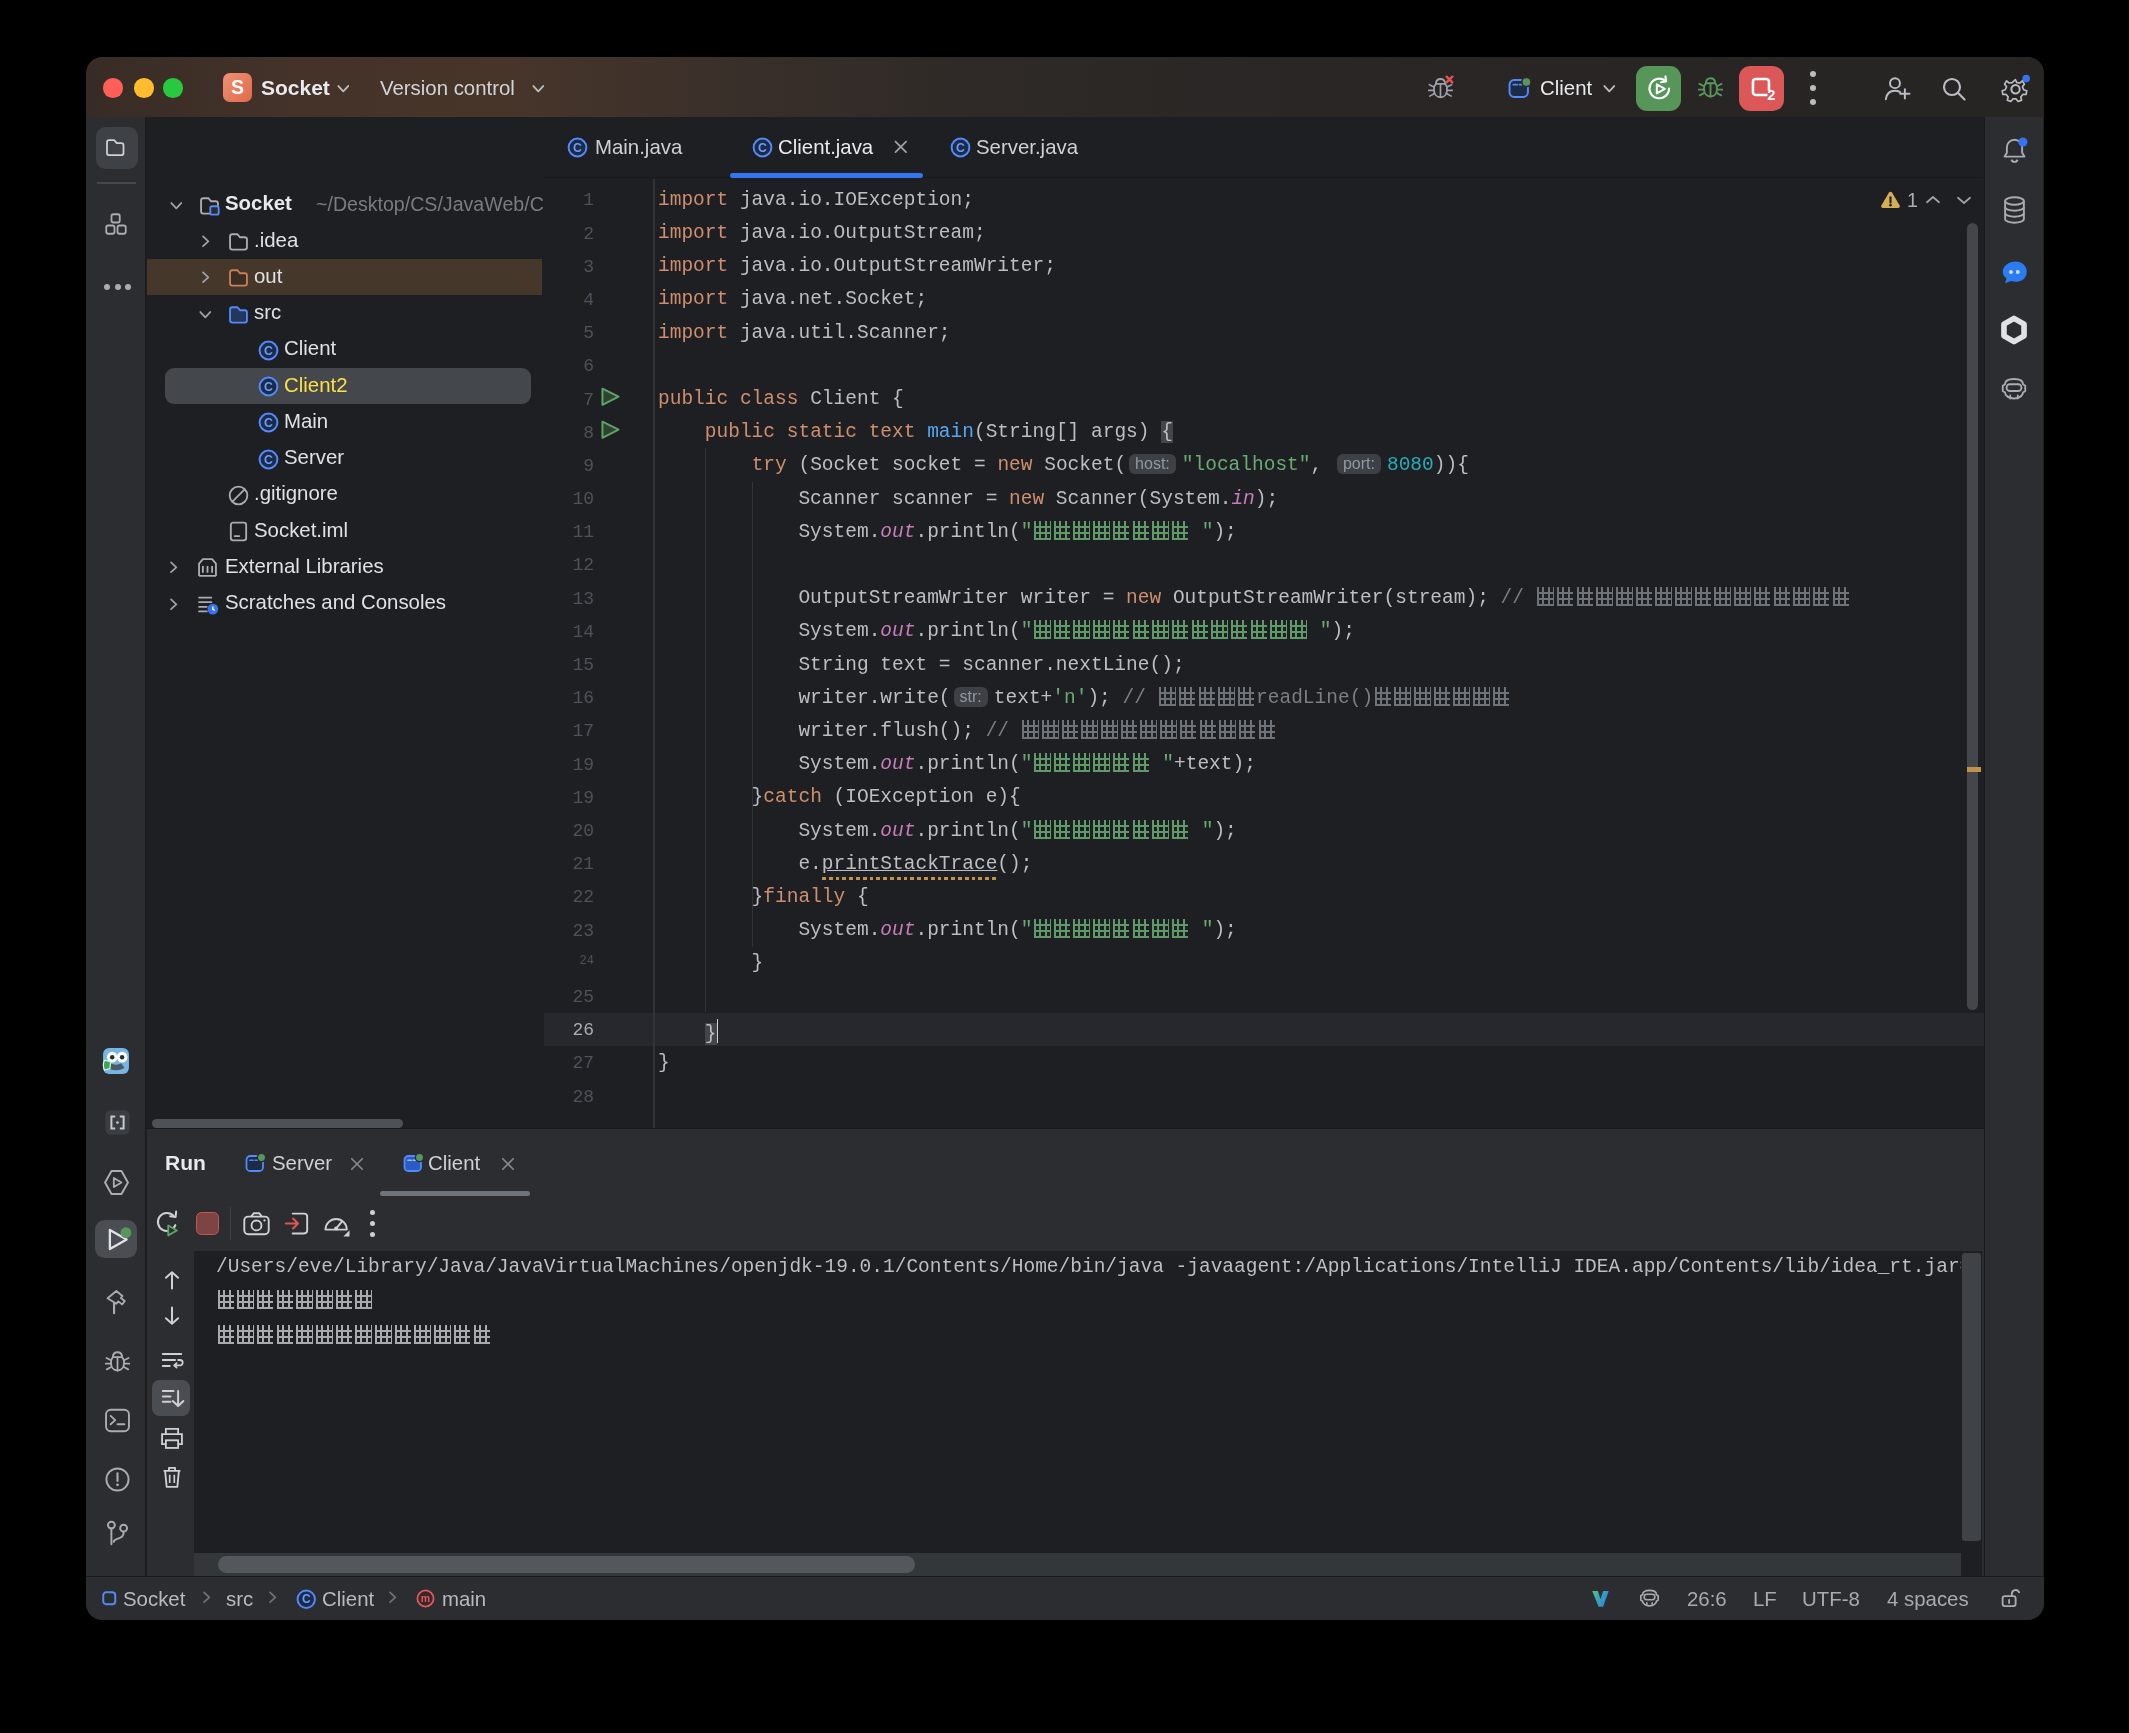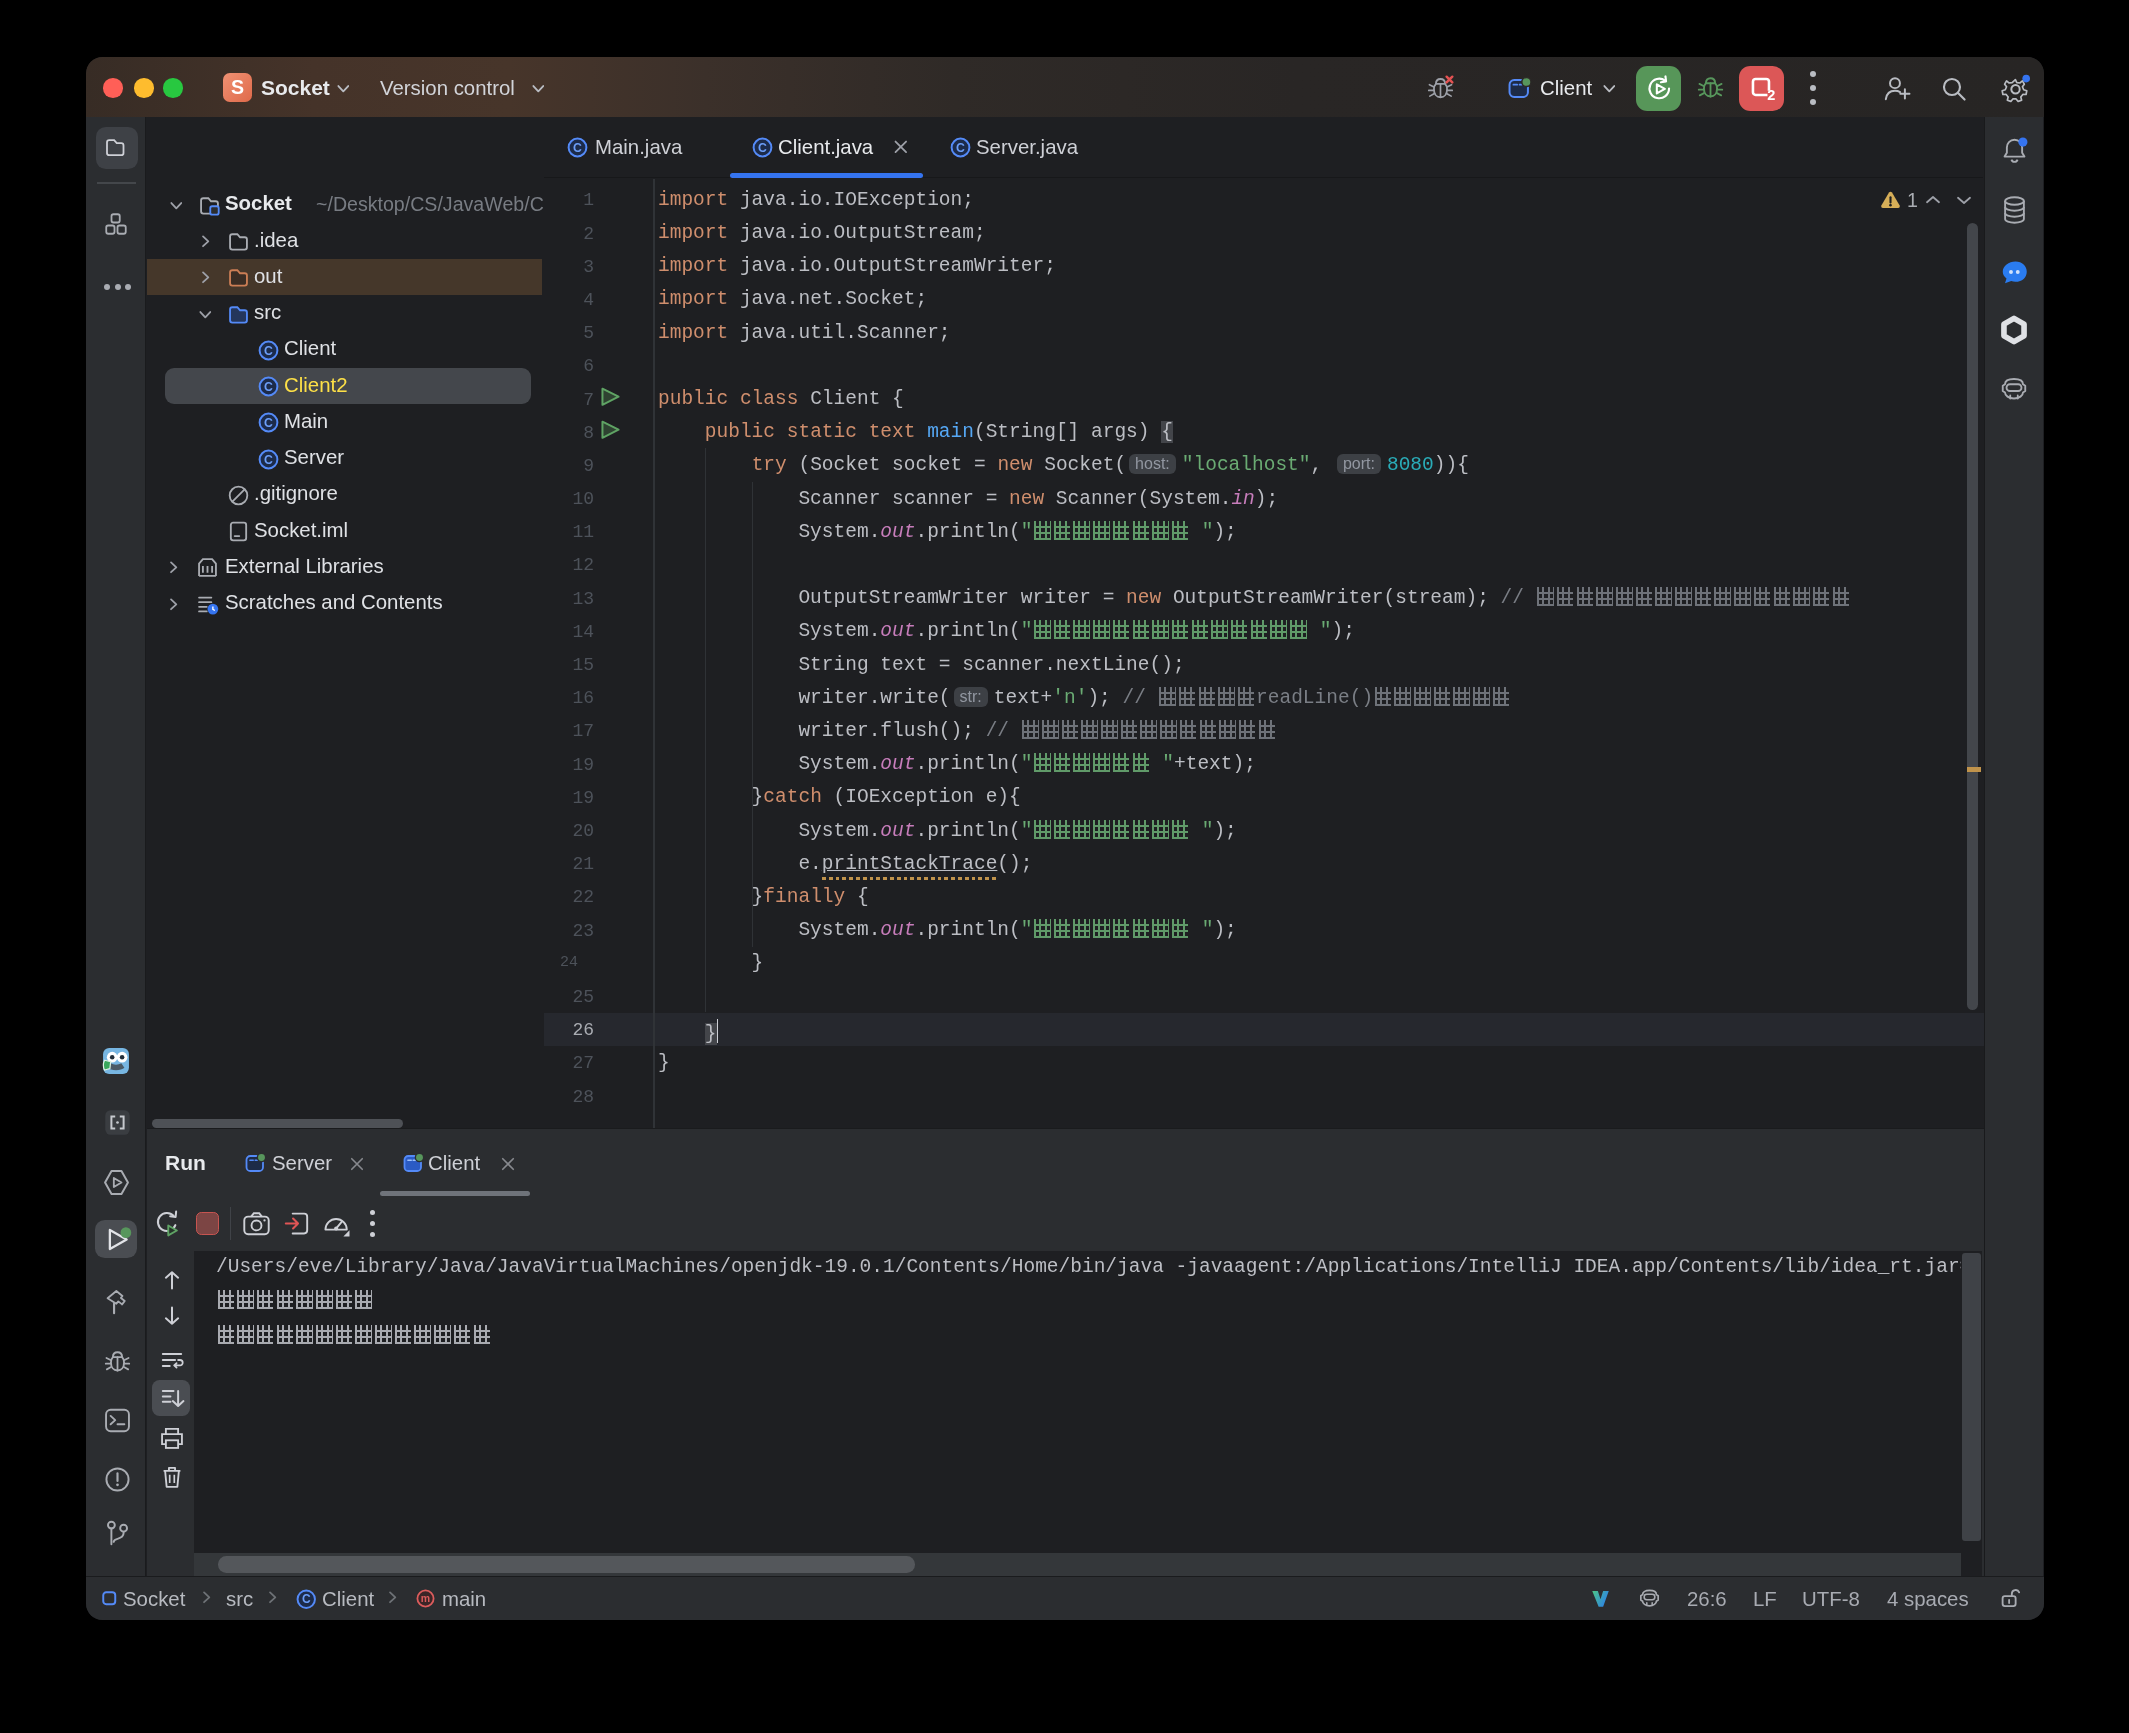--- a/index.html
+++ b/index.html
@@ -205,21 +205,21 @@
       </svg></div>
     <div class="ab" style="left:139px;top:498px;font-size:20.4px;color:#dfe1e5">External Libraries</div>
     <div class="ab" style="left:79px;top:539px"><svg class="" width="16.6" height="16.6" viewBox="0 0 22 22" fill="none">
         <path d="M8 4.5 L15 11 L8 17.5" stroke="#9da0a8" stroke-width="2.4" stroke-linecap="round" stroke-linejoin="round"></path>
       </svg></div>
     <div class="ab" style="left:110px;top:536px"><svg class="" width="23" height="23" viewBox="0 0 30 30" fill="none">
         <path d="M4 6h16M4 12h16M4 18h10M4 24h10" stroke="#a9acb2" stroke-width="2.4" stroke-linecap="round"></path>
         <circle cx="22" cy="21" r="7" fill="#3574f0"></circle>
         <path d="M22 17.5v3.8l2.6 1.5" stroke="#fff" stroke-width="1.8" fill="none"></path>
       </svg></div>
-    <div class="ab" style="left:139px;top:534px;font-size:20.4px;color:#dfe1e5">Scratches and Contents</div>
+    <div class="ab" style="left:139px;top:534px;font-size:20.4px;color:#dfe1e5">Scratches and Consoles</div>
     <div class="ab" style="left:66px;top:1062px;width:251px;height:9px;border-radius:4.5px;background:#4e5156"></div>
     <div class="ab" style="left:458px;top:60px;width:1439px;height:61px;background:#1e1f22;border-bottom:1.5px solid #17181a"></div>
     <div class="ab" style="left:480px;top:79px"><svg class="" width="23" height="23" viewBox="0 0 30 30" fill="none">
         <circle cx="15" cy="15" r="11.6" stroke="#548af7" stroke-width="2.6" fill="#1c2b4a"></circle>
         <text x="15" y="20.5" fill="#6c9ef8" font-family="Liberation Sans" font-size="16" font-weight="bold" text-anchor="middle">C</text>
       </svg></div>
     <div class="ab" style="left:509px;top:79px;font-size:20.4px;color:#ced0d6">Main.java</div>
     <div class="ab" style="left:665px;top:79px"><svg class="" width="23" height="23" viewBox="0 0 30 30" fill="none">
         <circle cx="15" cy="15" r="11.6" stroke="#548af7" stroke-width="2.6" fill="#1c2b4a"></circle>
         <text x="15" y="20.5" fill="#6c9ef8" font-family="Liberation Sans" font-size="16" font-weight="bold" text-anchor="middle">C</text>
@@ -254,21 +254,21 @@
       <div class="ab mono" style="left:0;top:443px;width:50px;text-align:right;color:#4d525a;font-size:18px">14</div>
       <div class="ab mono" style="left:0;top:476px;width:50px;text-align:right;color:#4d525a;font-size:18px">15</div>
       <div class="ab mono" style="left:0;top:509px;width:50px;text-align:right;color:#4d525a;font-size:18px">16</div>
       <div class="ab mono" style="left:0;top:542px;width:50px;text-align:right;color:#4d525a;font-size:18px">17</div>
       <div class="ab mono" style="left:0;top:576px;width:50px;text-align:right;color:#4d525a;font-size:18px">19</div>
       <div class="ab mono" style="left:0;top:609px;width:50px;text-align:right;color:#4d525a;font-size:18px">19</div>
       <div class="ab mono" style="left:0;top:642px;width:50px;text-align:right;color:#4d525a;font-size:18px">20</div>
       <div class="ab mono" style="left:0;top:675px;width:50px;text-align:right;color:#4d525a;font-size:18px">21</div>
       <div class="ab mono" style="left:0;top:708px;width:50px;text-align:right;color:#4d525a;font-size:18px">22</div>
       <div class="ab mono" style="left:0;top:742px;width:50px;text-align:right;color:#4d525a;font-size:18px">23</div>
-      <div class="ab mono" style="left:0;top:775px;width:50px;text-align:center;color:#4d525a;font-size:15px">24</div>
+      <div class="ab mono" style="left:0;top:775px;width:50px;text-align:right;color:#4d525a;font-size:12px">24</div>
       <div class="ab mono" style="left:0;top:808px;width:50px;text-align:right;color:#4d525a;font-size:18px">25</div>
       <div class="ab mono" style="left:0;top:841px;width:50px;text-align:right;color:#a9acb2;font-size:18px">26</div>
       <div class="ab mono" style="left:0;top:874px;width:50px;text-align:right;color:#4d525a;font-size:18px">27</div>
       <div class="ab mono" style="left:0;top:908px;width:50px;text-align:right;color:#4d525a;font-size:18px">28</div>
       <div class="ab" style="left:109px;top:0;width:1.5px;height:950px;background:#303337"></div>
       <div class="ab" style="left:55px;top:207px"><svg class="" width="23" height="23" viewBox="0 0 30 30" fill="none">
           <path d="M4.5 3.5 L25.5 14 L4.5 24.5 Z" stroke="#5fa364" stroke-width="2.6" fill="#2e4231" stroke-linejoin="round"></path>
         </svg></div>
       <div class="ab" style="left:55px;top:240px"><svg class="" width="23" height="23" viewBox="0 0 30 30" fill="none">
           <path d="M4.5 3.5 L25.5 14 L4.5 24.5 Z" stroke="#5fa364" stroke-width="2.6" fill="#2e4231" stroke-linejoin="round"></path>

